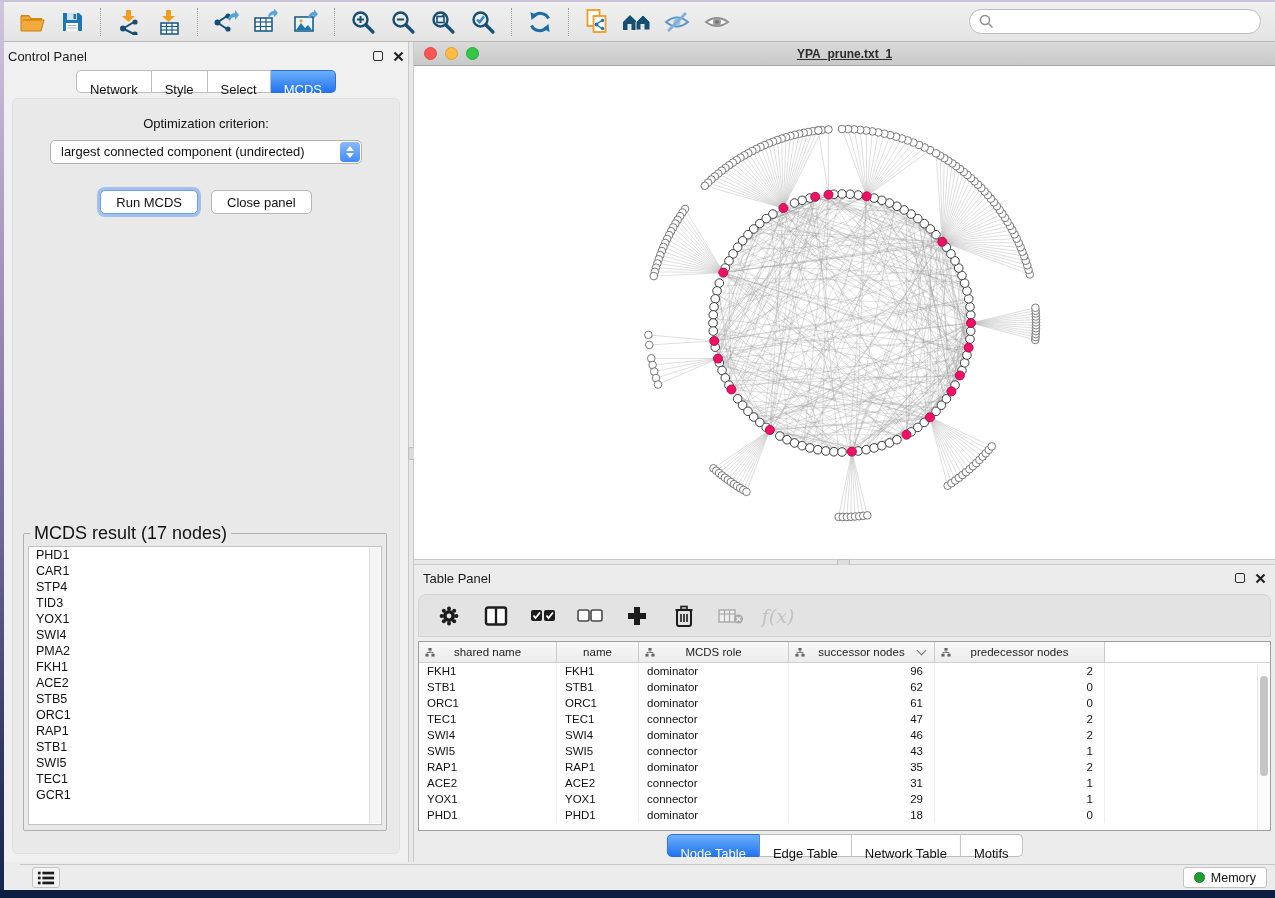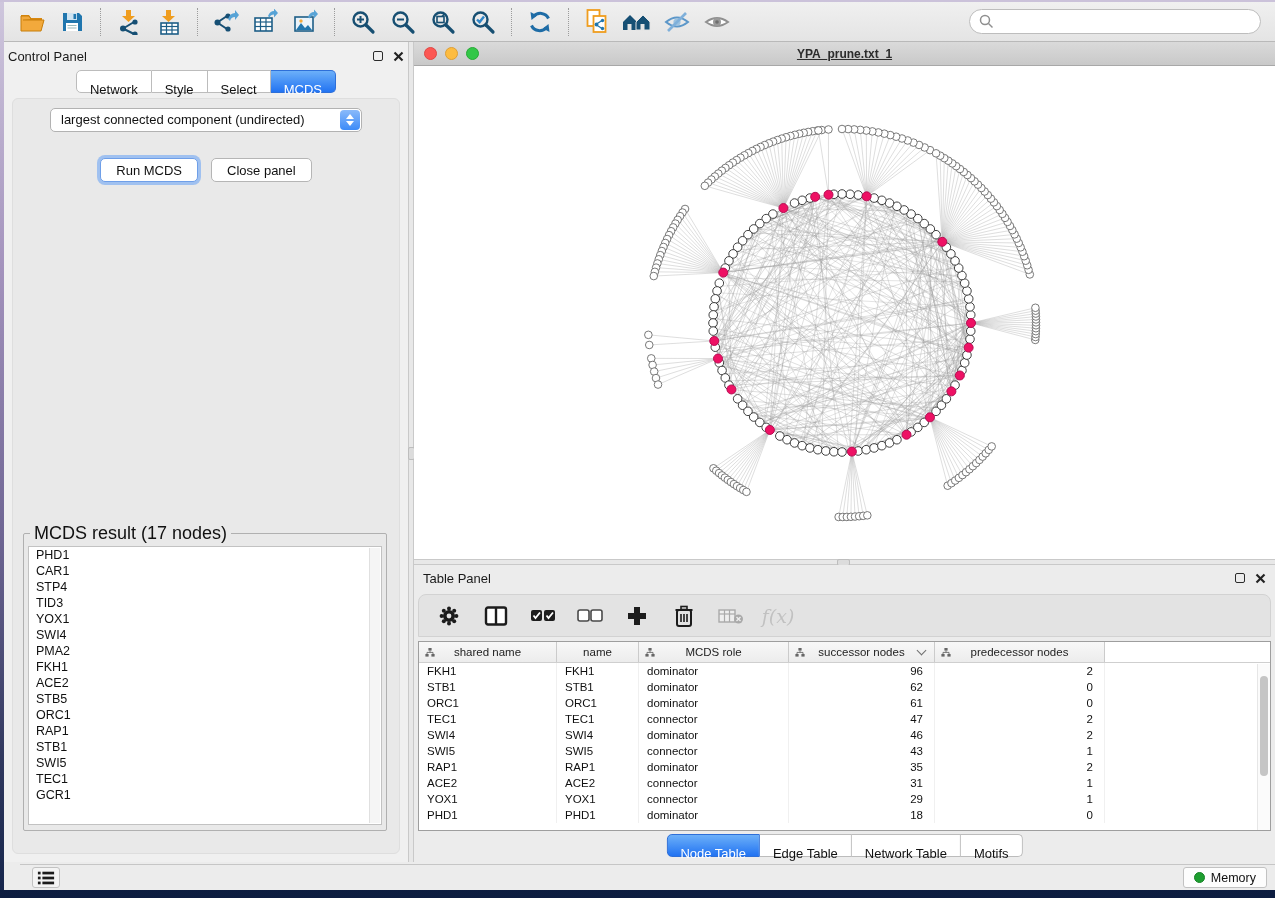--- a/index.html
+++ b/index.html
@@ -305,20 +305,21 @@
         </svg>
       </span>
     </div>
     <div class="seg">
       <div class="tab">Network</div>
       <div class="tab">Style</div>
       <div class="tab">Select</div>
       <div class="tab active">MCDS</div>
     </div>
     <div class="cp-inner">
+      <div class="opt-label">Optimization criterion:</div>
       <div class="dropdown">
         <span>largest connected component (undirected)</span>
         <span class="dd-stepper">
           <span class="dd-up"></span>
             <span class="dd-dn"></span>
         </span>
       </div>
       <div class="btn-row">
         <button class="push-btn focused">Run MCDS</button>
         <button class="push-btn">Close panel</button>

